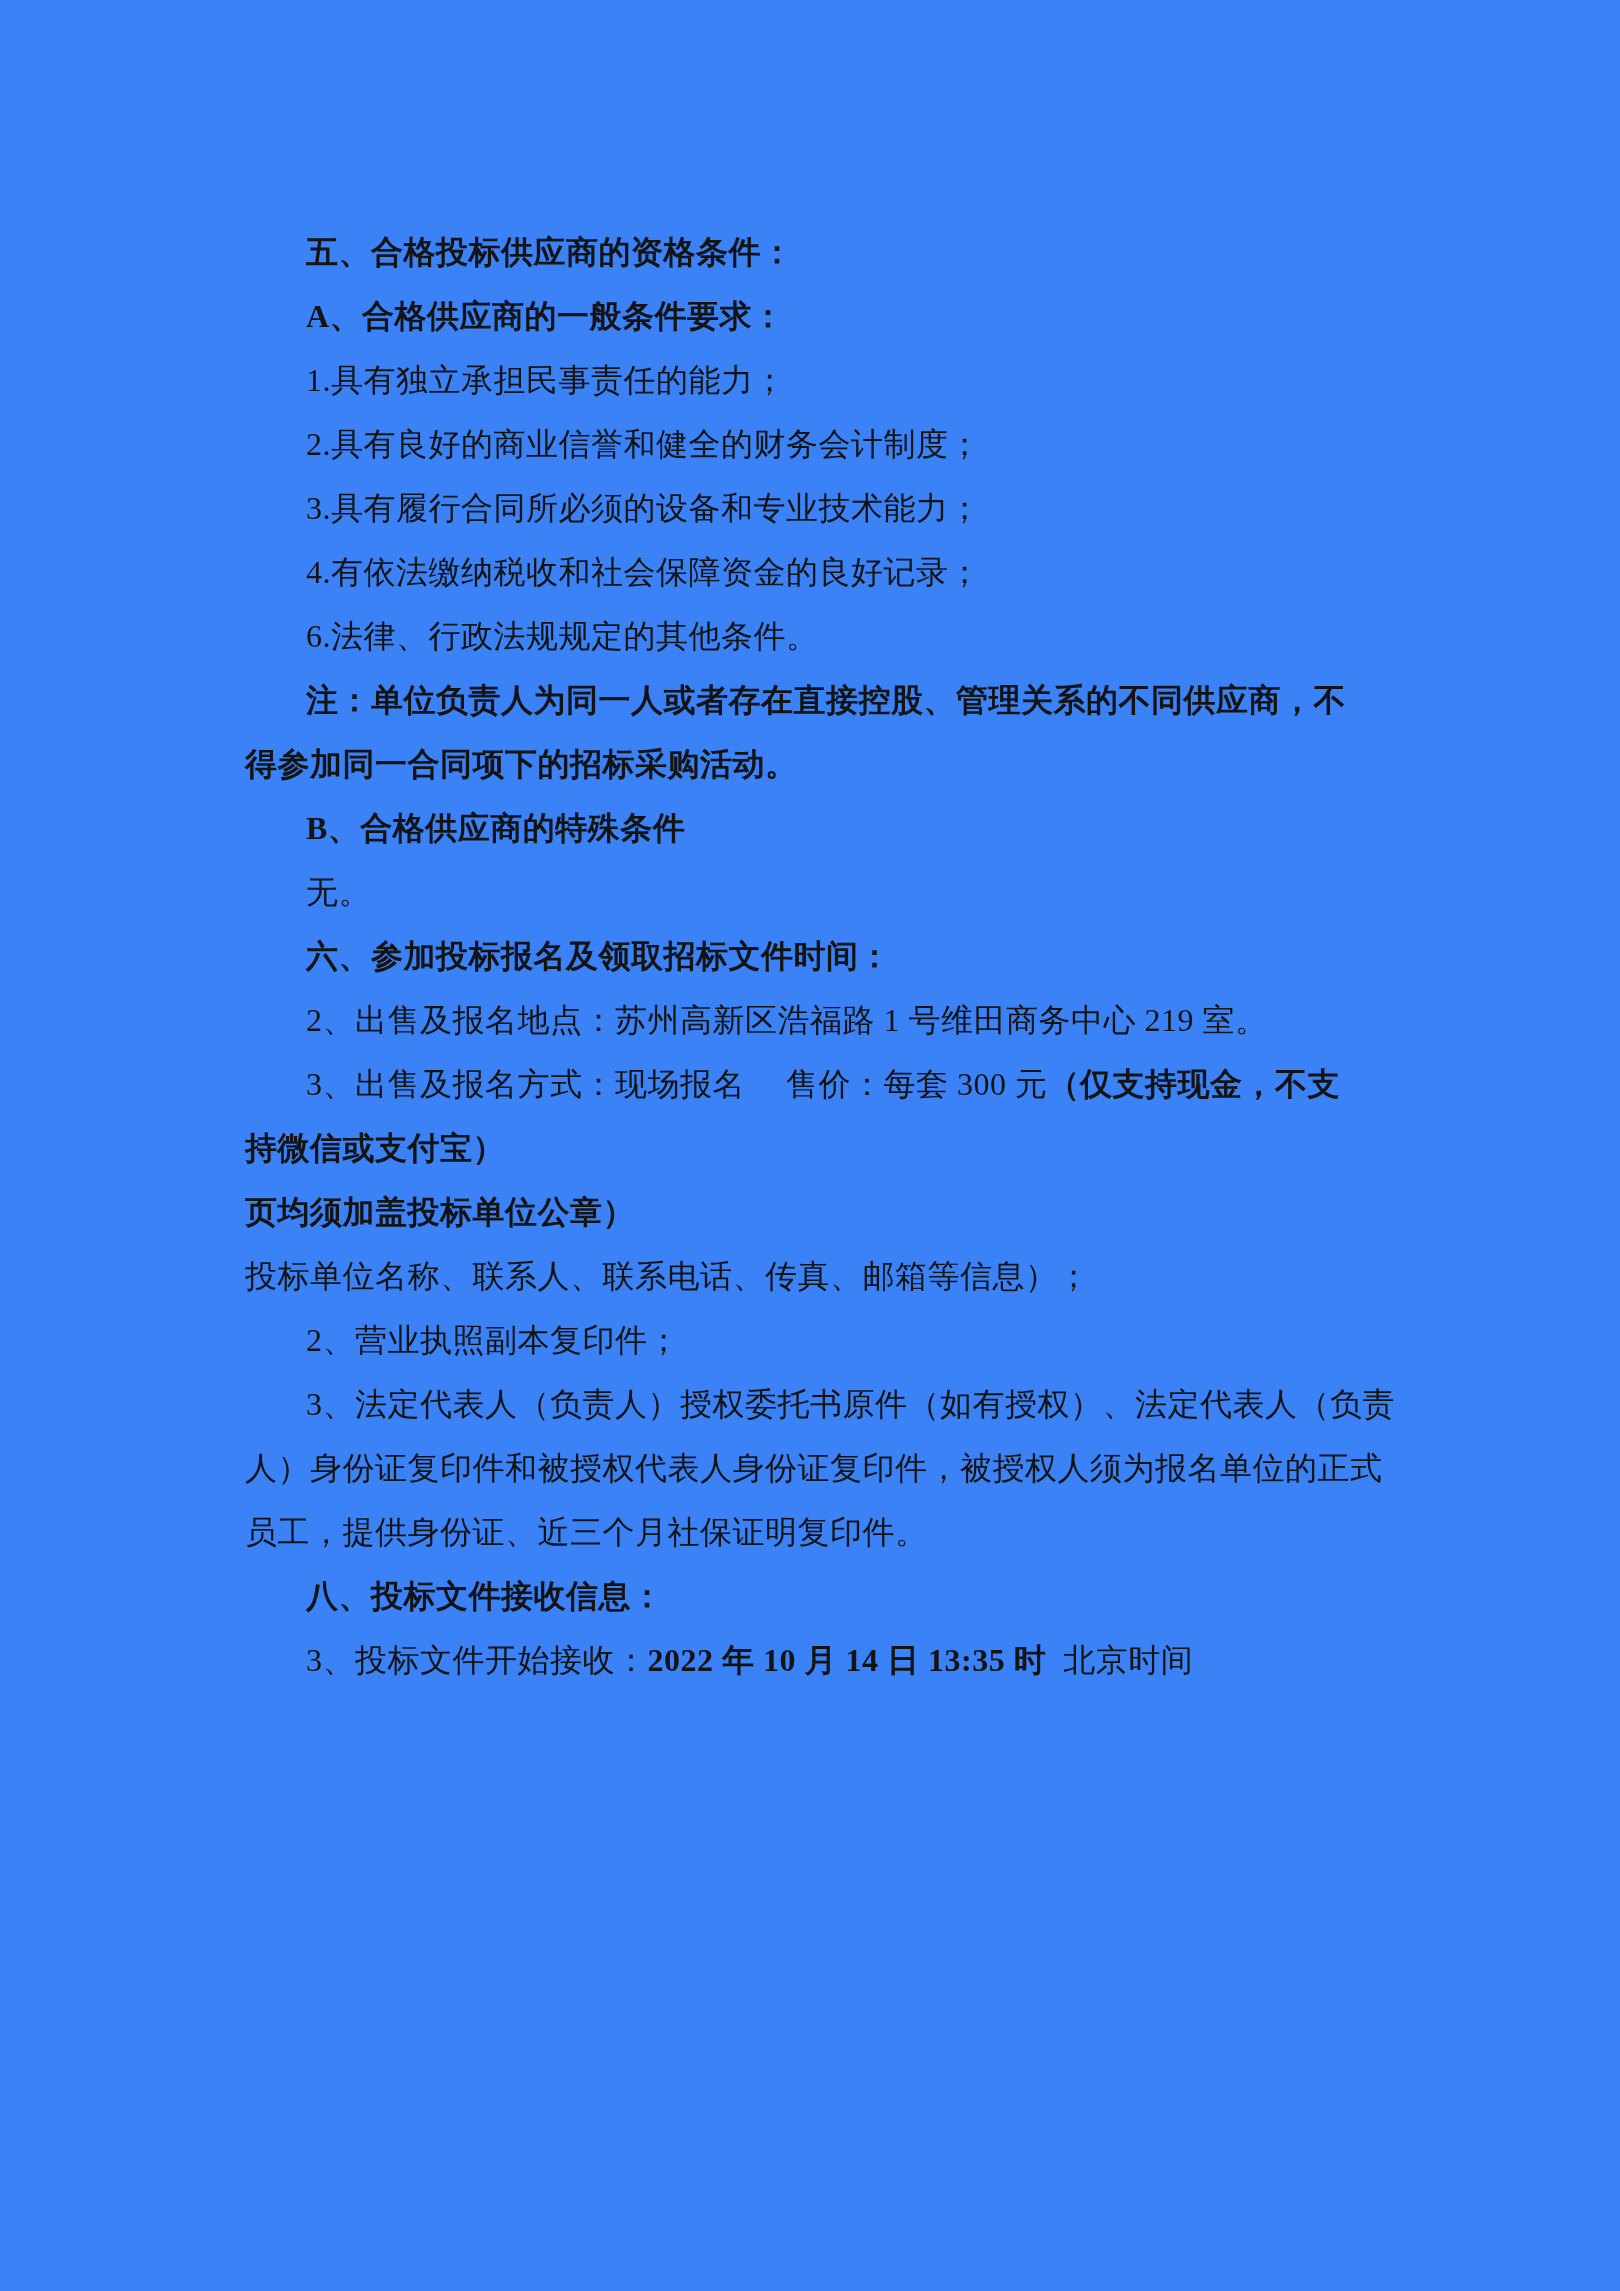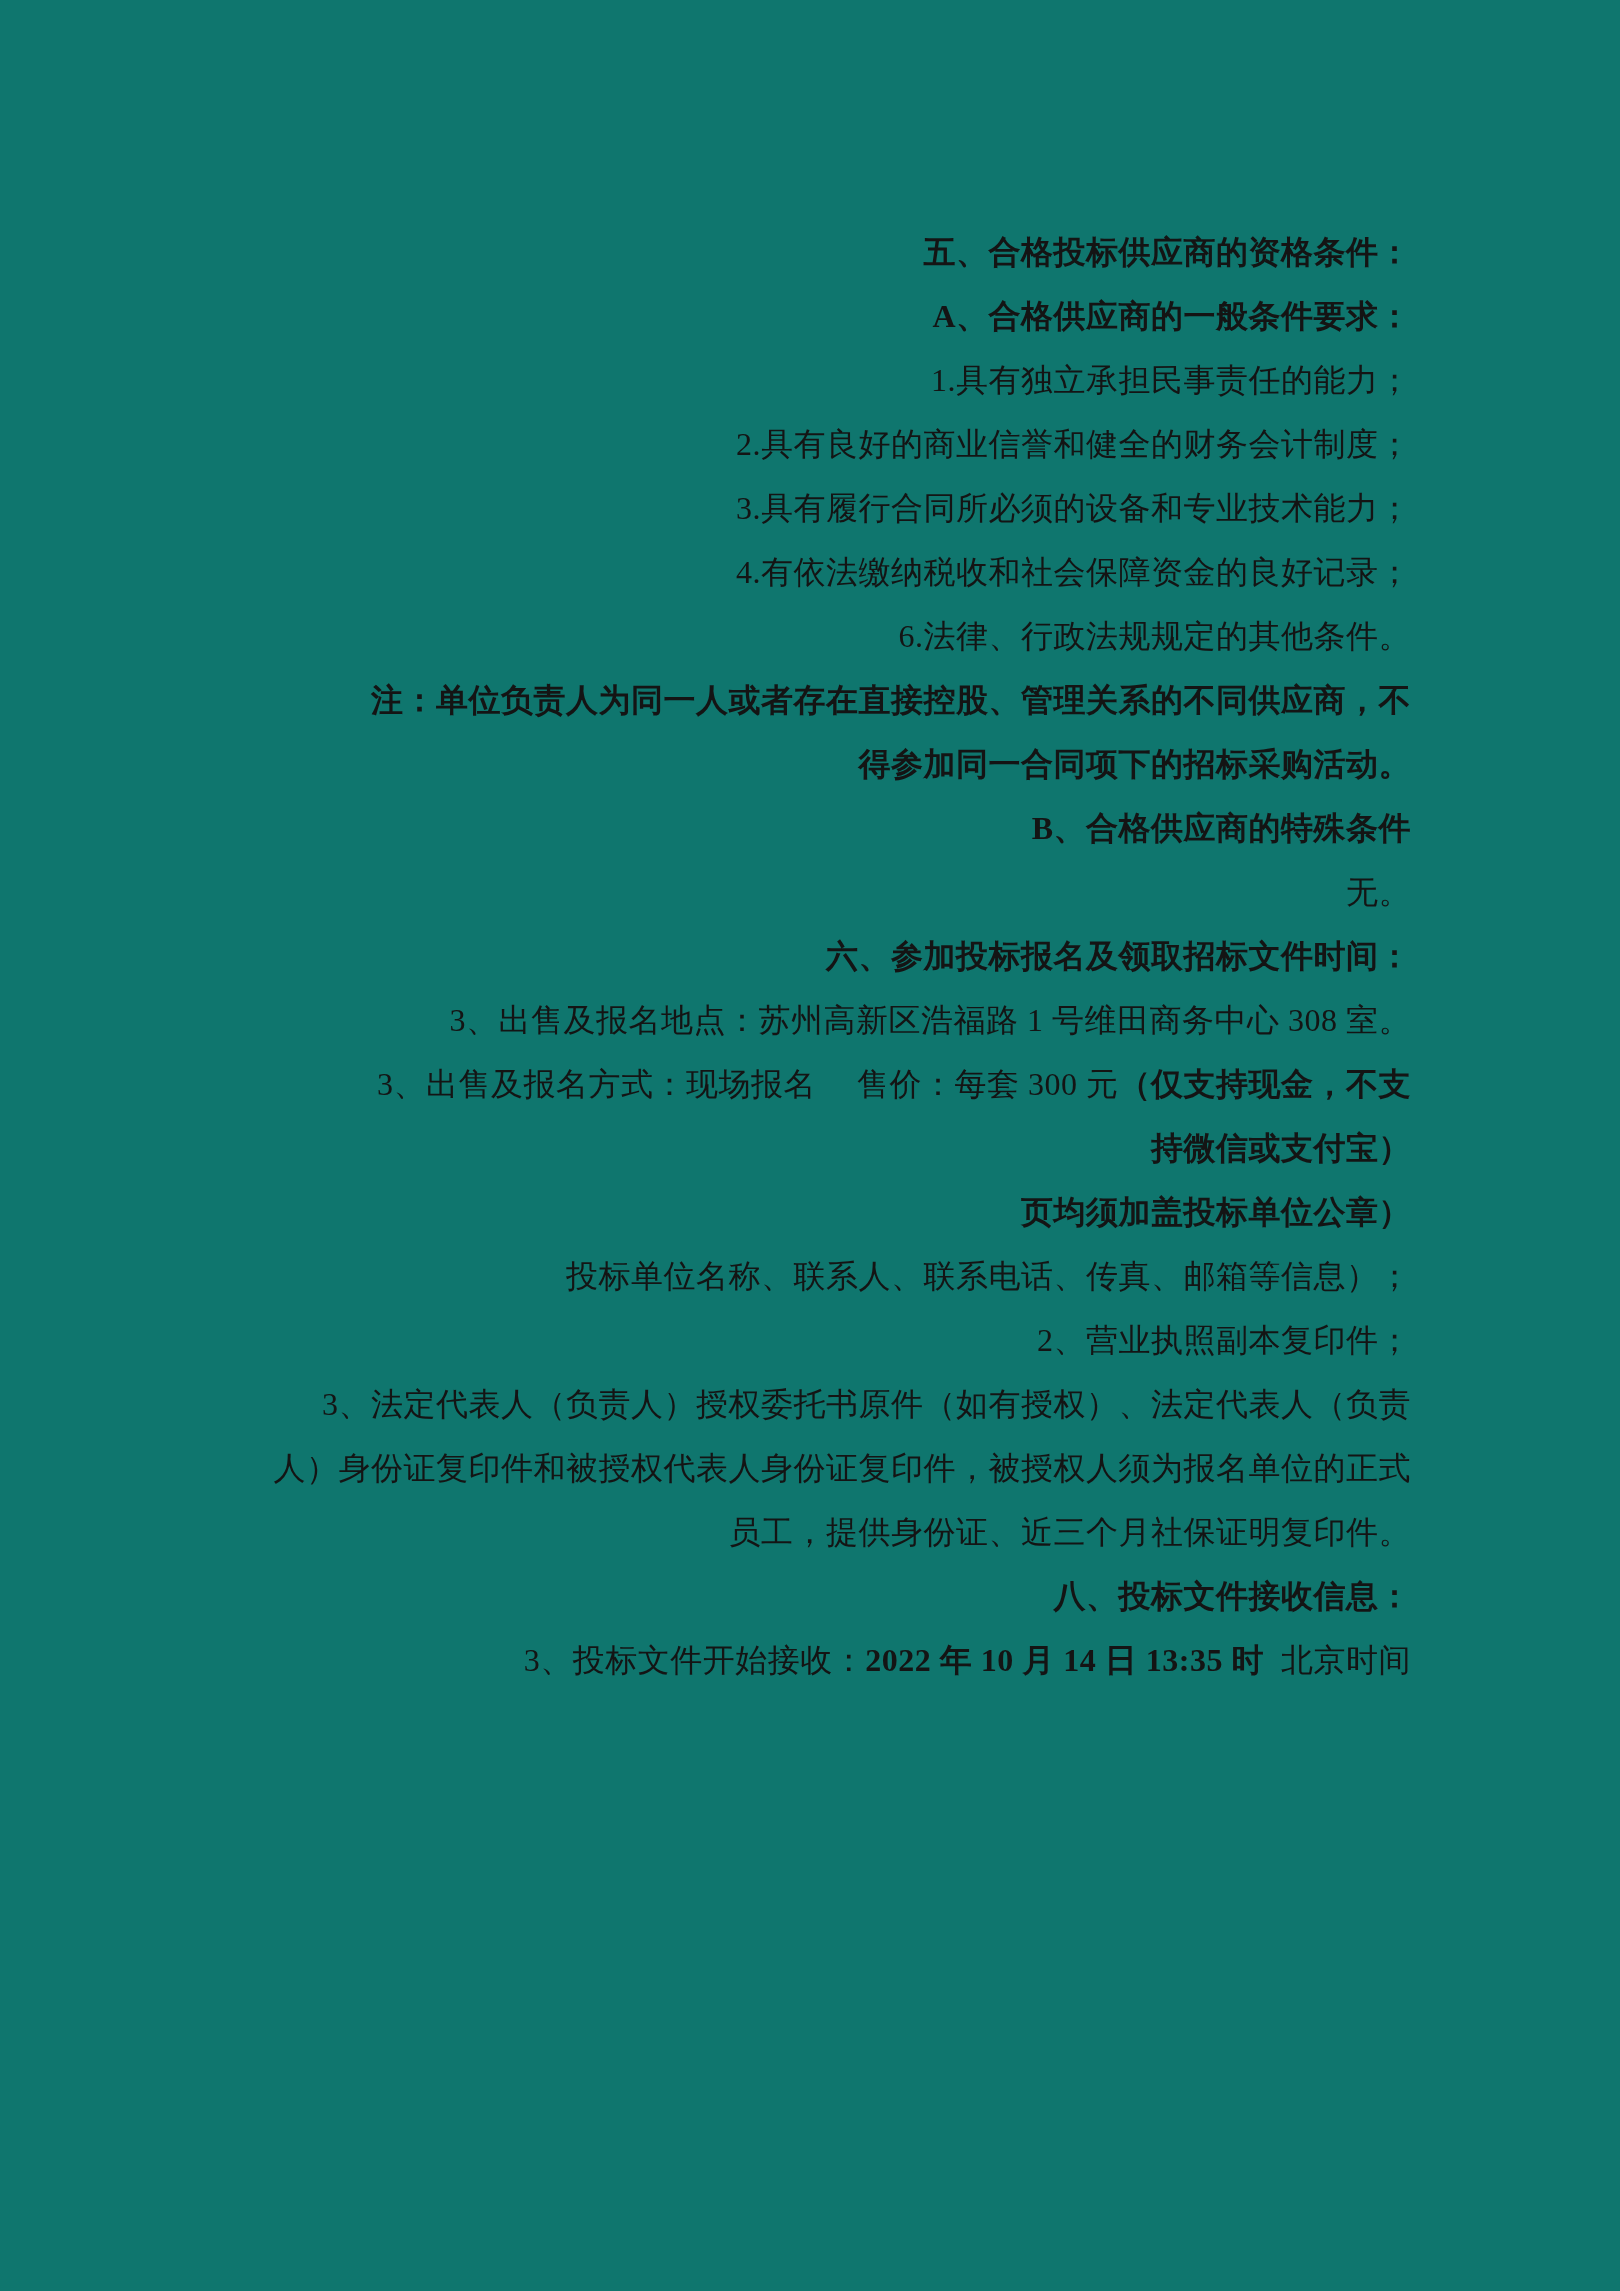--- a/index.html
+++ b/index.html
@@ -32,35 +32,35 @@
   .line.indent {
     padding-left: 61px;     
   }
   .b {
     font-weight: bold;
   }
 </style>
 </head>
 <body>
 
-<div class="page" style="color: rgb(20, 20, 20); background: #0f766e; text-align: right;">
+<div class="page" style="color: rgb(20, 20, 20); background: #3b82f6;">
   <div class="doc">
       <div class="line indent"><span class="b">五、合格投标供应商的资格条件：</span></div>
       <div class="line indent"><span class="b">A、合格供应商的一般条件要求：</span></div>
       <div class="line indent"><span class="">1.具有独立承担民事责任的能力；</span></div>
       <div class="line indent"><span class="">2.具有良好的商业信誉和健全的财务会计制度；</span></div>
       <div class="line indent"><span class="">3.具有履行合同所必须的设备和专业技术能力；</span></div>
       <div class="line indent"><span class="">4.有依法缴纳税收和社会保障资金的良好记录；</span></div>
       <div class="line indent"><span class="">6.法律、行政法规规定的其他条件。</span></div>
       <div class="line indent"><span class="b">注：单位负责人为同一人或者存在直接控股、管理关系的不同供应商，不</span></div>
       <div class="line"><span class="b">得参加同一合同项下的招标采购活动。</span></div>
       <div class="line indent"><span class="b">B、合格供应商的特殊条件</span></div>
       <div class="line indent"><span class="">无。</span></div>
       <div class="line indent"><span class="b">六、参加投标报名及领取招标文件时间：</span></div>
-      <div class="line indent"><span class="">3、出售及报名地点：苏州高新区浩福路 1 号维田商务中心 308 室。</span></div>
+      <div class="line indent"><span class="">2、出售及报名地点：苏州高新区浩福路 1 号维田商务中心 219 室。</span></div>
       <div class="line indent"><span class="">3、出售及报名方式：现场报名　 售价：每套 300 元</span><span class="b">（仅支持现金，不支</span></div>
       <div class="line"><span class="b">持微信或支付宝）</span></div>
       <div class="line"><span class="b">页均须加盖投标单位公章）</span></div>
       <div class="line"><span class="">投标单位名称、联系人、联系电话、传真、邮箱等信息）；</span></div>
       <div class="line indent"><span class="">2、营业执照副本复印件；</span></div>
       <div class="line indent"><span class="">3、法定代表人（负责人）授权委托书原件（如有授权）、法定代表人（负责</span></div>
       <div class="line"><span class="">人）身份证复印件和被授权代表人身份证复印件，被授权人须为报名单位的正式</span></div>
       <div class="line"><span class="">员工，提供身份证、近三个月社保证明复印件。</span></div>
       <div class="line indent"><span class="b">八、投标文件接收信息：</span></div>
       <div class="line indent"><span class="">3、投标文件开始接收：</span><span class="b">2022 年 10 月 14 日 13:35 时</span><span class="">  北京时间</span></div>

